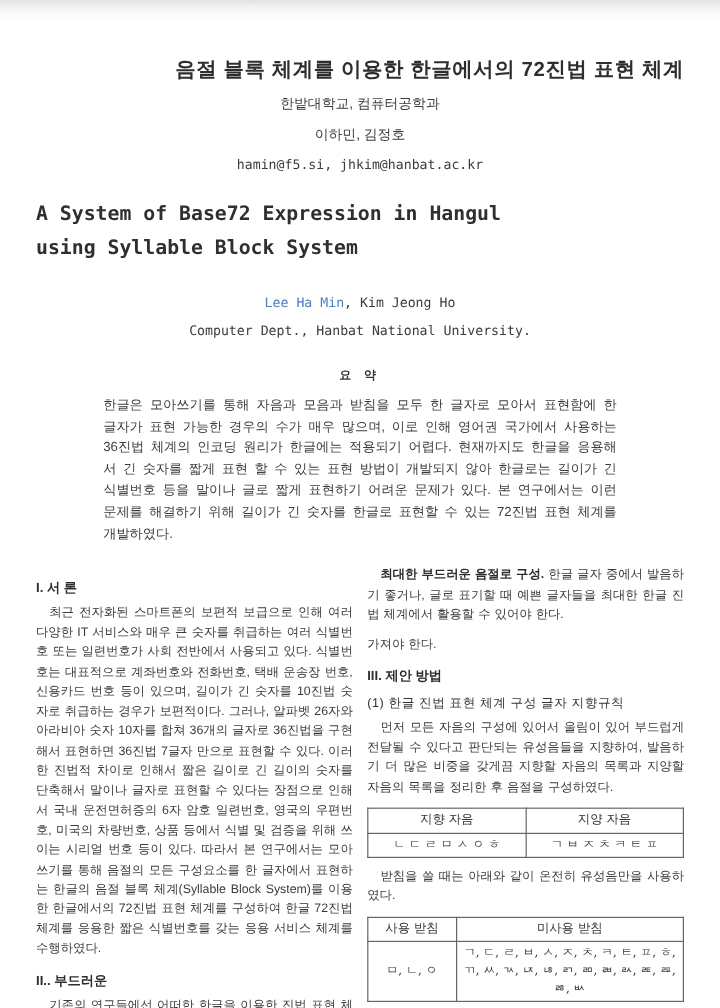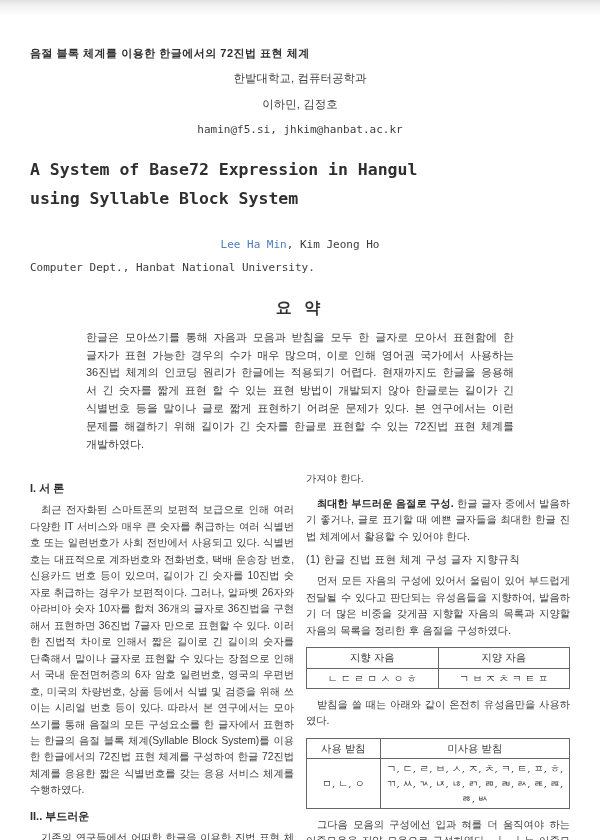--- a/index.html
+++ b/index.html
@@ -16,44 +16,44 @@
     background:linear-gradient(to bottom,#e2e2e2 0%,#f2f2f2 35%,#ffffff 100%);
     pointer-events:none;
   }
   .page{
     box-sizing:border-box;
     padding:46px 30px 20px 30px;
     position:relative;
   }
   
   .kr-title{
-    text-align:left;font-size:11px;font-weight:bold;color:#2e2e2e;
+    text-align:right;font-size:17px;font-weight:bold;color:#2e2e2e;
     letter-spacing:0.5px;margin:0 0 10px 0;
   }
   .meta-line{
     text-align:center;font-size:11.5px;color:#3c3c3c;margin:0 0 11px 0;
   }
   .meta-mono{font-family:"DejaVu Sans Mono","Liberation Mono",monospace;font-size:11px;}
   .en-title{
     text-align:left;font-family:"DejaVu Sans Mono","Liberation Mono",monospace;
     font-size:16.5px;font-weight:bold;color:#2f2f2f;
     line-height:1.75;margin:20px 0 24px 0;
   }
   .en-authors{
     text-align:center;font-family:"DejaVu Sans Mono","Liberation Mono",monospace;
     font-size:11px;color:#3c3c3c;margin:0 0 10px 0;
   }
   .en-author-hl{color:#4d7ebf;text-align:right;}
   .en-affil{
-    font-family:"DejaVu Sans Mono","Liberation Mono",monospace;
+    text-align:center;font-family:"DejaVu Sans Mono","Liberation Mono",monospace;
     font-size:11px;color:#3c3c3c;margin:0 0 24px 0;
   }
   
   .abs-heading{
-    text-align:center;font-size:16px;font-weight:bold;color:#333;
+    text-align:center;font-size:10px;font-weight:bold;color:#333;
     letter-spacing:4px;margin:0 0 10px 0;
   }
   .abstract{
     margin:0 56px 18px 56px;
     font-size:11px;line-height:1.62;text-align:justify;
     word-spacing:1.5px;color:#3b3b3b;
   }
   
   .columns{display:flex;gap:12px;margin-top:6px;}
   .col{width:264px;}
@@ -110,24 +110,25 @@
     <div class="col">
       <h3 class="sec-heading">I. 서 론</h3>
       <p class="body-para">최근 전자화된 스마트폰의 보편적 보급으로 인해 여러 다양한 IT 서비스와 매우 큰 숫자를 취급하는 여러 식별번호 또는 일련번호가 사회 전반에서 사용되고 있다. 식별번호는 대표적으로 계좌번호와 전화번호, 택배 운송장 번호, 신용카드 번호 등이 있으며, 길이가 긴 숫자를 10진법 숫자로 취급하는 경우가 보편적이다. 그러나, 알파벳 26자와 아라비아 숫자 10자를 합쳐 36개의 글자로 36진법을 구현해서 표현하면 36진법 7글자 만으로 표현할 수 있다. 이러한 진법적 차이로 인해서 짧은 길이로 긴 길이의 숫자를 단축해서 말이나 글자로 표현할 수 있다는 장점으로 인해서 국내 운전면허증의 6자 암호 일련번호, 영국의 우편번호, 미국의 차량번호, 상품 등에서 식별 및 검증을 위해 쓰이는 시리얼 번호 등이 있다. 따라서 본 연구에서는 모아쓰기를 통해 음절의 모든 구성요소를 한 글자에서 표현하는 한글의 음절 블록 체계(Syllable Block System)를 이용한 한글에서의 72진법 표현 체계를 구성하여 한글 72진법 체계를 응용한 짧은 식별번호를 갖는 응용 서비스 체계를 수행하였다.</p>
 
       <h3 class="sec-heading">II.. 부드러운</h3>
       <p class="body-para">기존의 연구들에선 어떠한 한글을 이용한 진법 표현 체계에 관한 연구를 찾아볼 수 없지만, 휴대폰에 입력되는 전화번호를 휴대폰 키패드와 매칭시켜서 전화번호에 한국어 별명을 생성하는 연구[1]가 있었다. 본 연구는 한글의 음절 블록 체계를 이용하는 한글 진법 표현 체계의 연구이며, 이 과정에서 세부 목표는 다음과 같다.</p>
 
     </div>
 
     <div class="col">
+      <p class="body-para"><span class="lead">최대한 부드러운 음절로 구성.</span><span> 한글 글자 중에서 발음하기 좋거나, 글로 표기할 때 예쁜 글자들을 최대한 한글 진법 체계에서 활용할 수 있어야 한다.</span></p>
+
       <p class="body-para no-indent">가져야 한다.</p>
 
-      <p class="body-para"><span class="lead">최대한 부드러운 음절로 구성.</span><span> 한글 글자 중에서 발음하기 좋거나, 글로 표기할 때 예쁜 글자들을 최대한 한글 진법 체계에서 활용할 수 있어야 한다.</span></p>
-
+      <h3 class="sec-heading">III. 제안 방법</h3>
       <p class="sub-heading">(1) 한글 진법 표현 체계 구성 글자 지향규칙</p>
       <p class="body-para">먼저 모든 자음의 구성에 있어서 울림이 있어 부드럽게 전달될 수 있다고 판단되는 유성음들을 지향하여, 발음하기 더 많은 비중을 갖게끔 지향할 자음의 목록과 지양할 자음의 목록을 정리한 후 음절을 구성하였다.</p>
 
       <table class="kv">
         <thead>
           <tr>
             <th>지향 자음</th>
             <th>지양 자음</th>
           </tr>
         </thead>

